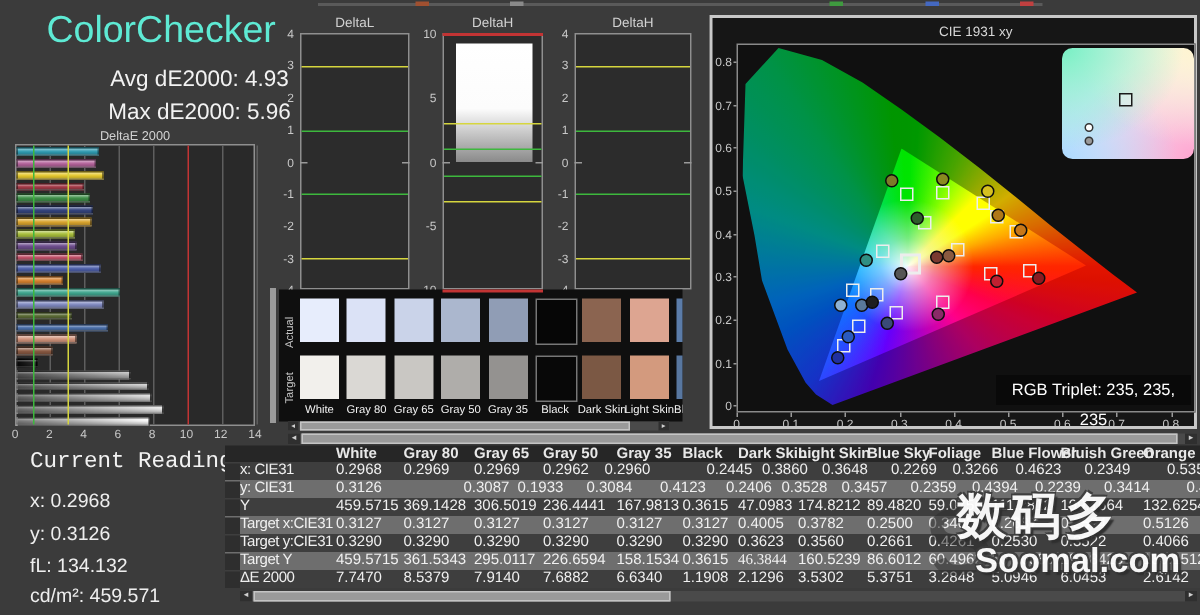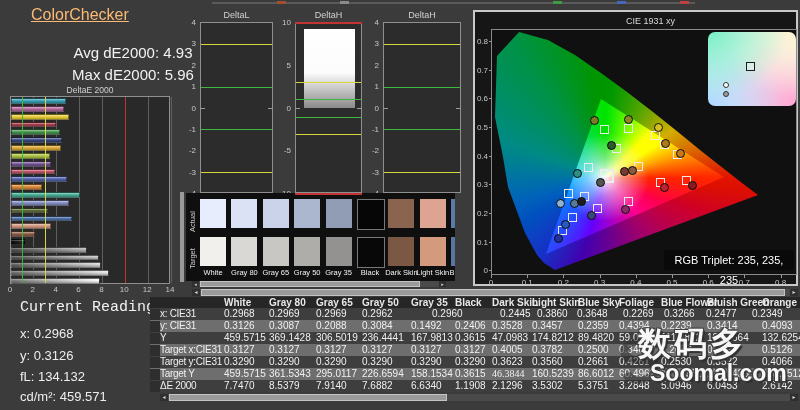--- a/index.html
+++ b/index.html
@@ -15,21 +15,21 @@
   .swlbl{font-size:7.5px;color:#f2f2f2;white-space:nowrap;}
   .sbar{background:#4a4a4a;}
   .sarrow{background:#2f2f2f;color:#cfcfcf;text-align:center;}
   .sthumb{background:#9a9a9a;border:1px solid #c4c4c4;box-sizing:border-box;}
   .trow{font-size:10px;color:#f0f0f0;white-space:nowrap;display:flex;}
   .tcell{flex:0 0 auto;overflow:visible;}
   .sqmark{border-style:solid;border-color:#ededed;background:transparent;box-sizing:border-box;}
   .sqmark.dark{border-color:#1a1a1a;background:rgba(255,255,255,.25);}
   .cmark{width:7px;height:7px;border-radius:50%;border:1px solid #0d0d0d;box-sizing:content-box;}
   .dot{border-radius:50%;border:1px solid #333;box-sizing:border-box;}
-  #title{font-size:16px;color:#fdba74;text-decoration:underline;}
+  #title{font-size:25px;color:#5eead4;}
   .bigstat{font-size:15px;color:#f2f2f2;text-align:center;}
   #cur-title{font-size:15px;color:#f2f2f2;}
   .curline{font-size:13px;color:#eeeeee;}
   #cie-panel{background:#161616;border:2px solid #c8c8c8;box-sizing:border-box;}
   #cie-title{font-size:9px;color:#d8d8d8;text-align:center;}
   .horseshoe{background:conic-gradient(from 0deg at 37% 60%,
      #00b400 0deg,#66c800 25deg,#ffd800 55deg,#ff8800 72deg,#ff2000 90deg,#e00040 115deg,
      #c00070 140deg,#900090 165deg,#5000c0 195deg,#2040e0 220deg,#0078d8 255deg,
      #00a8a0 290deg,#00b060 325deg,#00b400 360deg);
      filter:brightness(.8) saturate(1.15);
@@ -324,39 +324,39 @@
         <div class="tcell" style="width: 46px;">Blue Flower</div>
         <div class="tcell" style="width: 55px;">Bluish Green</div>
         <div class="tcell" style="width: 50px;">Orange</div>
       </div>
       <div class="abs trow" style="left: 0px; top: 11px; height: 12px; line-height: 12px; background: rgb(62, 62, 62);">
         <div class="tcell" style="width: 10px; background: rgb(46, 46, 46); height: 11px; margin-top: 0.5px;"></div>
         <div class="tcell" style="width: 64px; letter-spacing: -0.3px;">x: CIE31</div>
         <div class="tcell" style="width: 45px;">0.2968</div>
         <div class="tcell" style="width: 47px;">0.2969</div>
         <div class="tcell" style="width: 46px;">0.2969</div>
-        <div class="tcell" style="width: 70px;">0.2962</div>
+        <div class="tcell" style="width: 41px;">0.2962</div>
         <div class="tcell" style="width: 44px;">0.2960</div>
         <div class="tcell" style="width: 37px; padding-left: 24px;">0.2445</div>
         <div class="tcell" style="width: 40px;">0.3860</div>
         <div class="tcell" style="width: 46px;">0.3648</div>
         <div class="tcell" style="width: 41px;">0.2269</div>
         <div class="tcell" style="width: 42px;">0.3266</div>
-        <div class="tcell" style="width: 46px;">0.2477</div>
+        <div class="tcell" style="width: 46px;">0.4623</div>
         <div class="tcell" style="width: 55px;">0.2349</div>
         <div class="tcell" style="width: 50px;">0.5354</div>
       </div>
       <div class="abs trow" style="left: 0px; top: 23px; height: 12px; line-height: 12px; background: rgb(110, 110, 110);">
         <div class="tcell" style="width: 10px; background: rgb(46, 46, 46); height: 11px; margin-top: 0.5px;"></div>
         <div class="tcell" style="width: 64px; letter-spacing: -0.3px;">y: CIE31</div>
         <div class="tcell" style="width: 45px;">0.3126</div>
-        <div class="tcell" style="width: 47px;">0.3087</div>
-        <div class="tcell" style="width: 46px;">0.2088</div>
+        <div class="tcell" style="width: 36px; margin-left: 40px;">0.3087</div>
+        <div class="tcell" style="width: 46px;">0.1933</div>
         <div class="tcell" style="width: 49px;">0.3084</div>
-        <div class="tcell" style="width: 44px;">0.1492</div>
+        <div class="tcell" style="width: 44px;">0.4123</div>
         <div class="tcell" style="width: 37px;">0.2406</div>
         <div class="tcell" style="width: 40px;">0.3528</div>
         <div class="tcell" style="width: 46px;">0.3457</div>
         <div class="tcell" style="width: 41px;">0.2359</div>
         <div class="tcell" style="width: 42px;">0.4394</div>
         <div class="tcell" style="width: 46px;">0.2239</div>
         <div class="tcell" style="width: 55px;">0.3414</div>
         <div class="tcell" style="width: 50px;">0.4093</div>
       </div>
       <div class="abs trow" style="left: 0px; top: 35px; height: 12px; line-height: 12px; background: rgb(62, 62, 62);">

